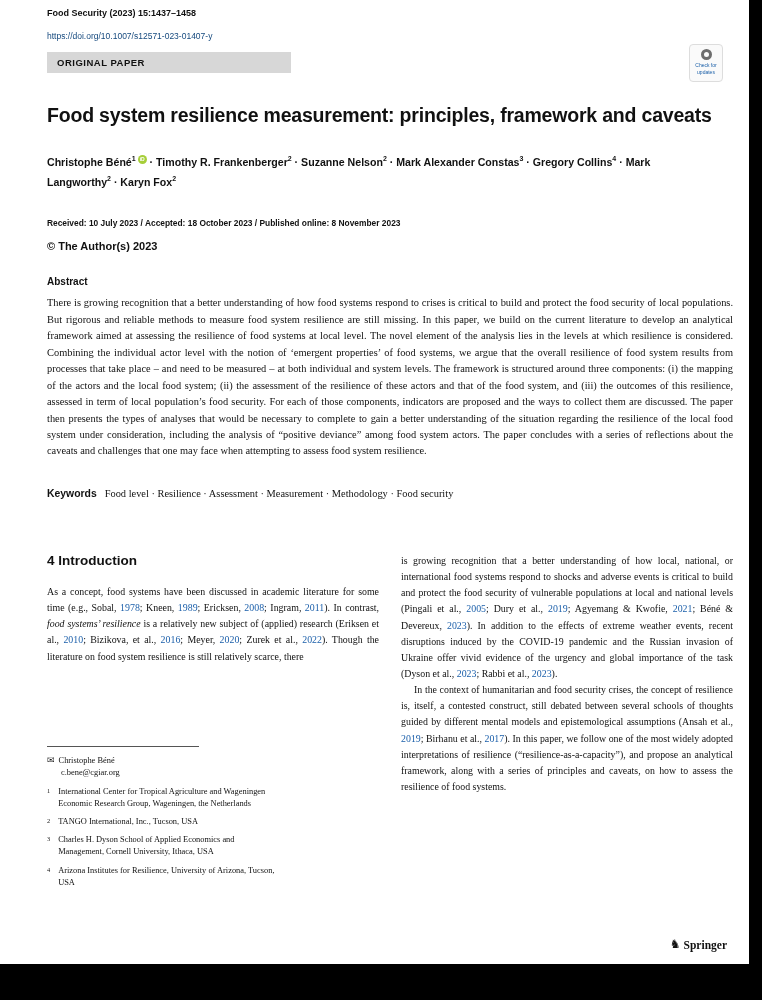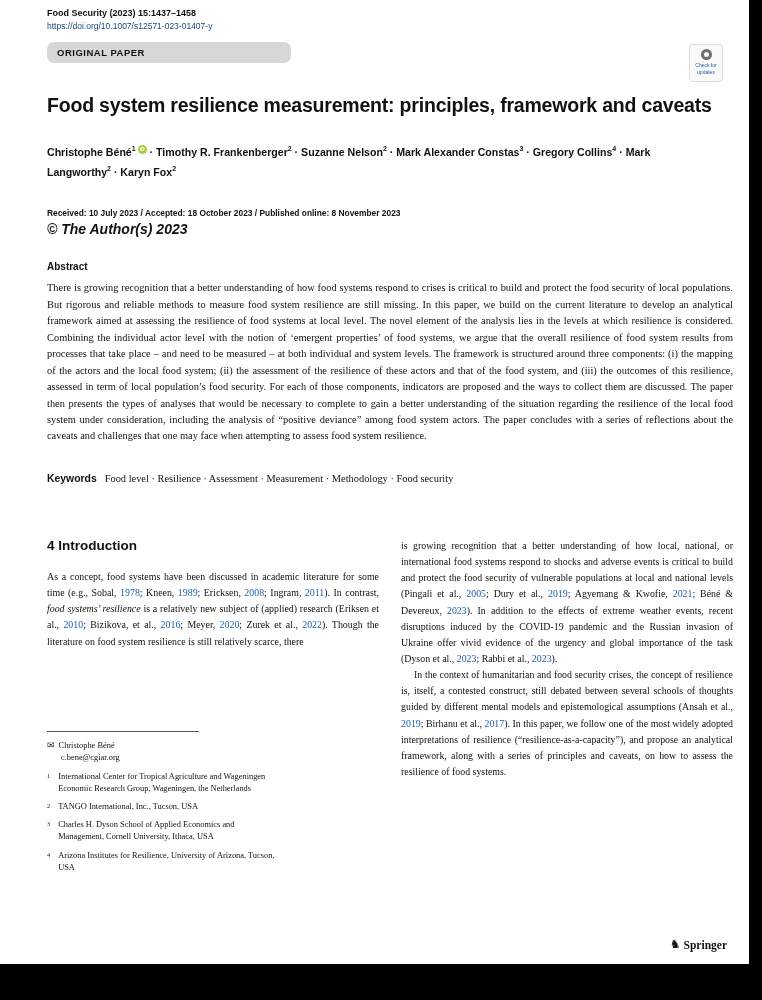--- a/index.html
+++ b/index.html
@@ -3,43 +3,43 @@
 <meta charset="utf-8">
 <style>
   *{box-sizing:border-box;}
   html,body{margin:0;padding:0;}
   body{width:762px;height:1000px;background:#000;position:relative;
        font-family:"Liberation Serif",serif;color:#111;}
   .page{position:absolute;top:0;left:0;width:749px;height:964px;background:#fff;overflow:hidden;}
   .content{position:relative;width:100%;height:100%;padding:8px 16px 0 47px;}
 
   .jcite{font-size:9px;font-weight:bold;font-family:"Liberation Sans",sans-serif;}
-  .jdoi{font-size:8.5px;margin-top:3px;color:#15497e;font-family:"Liberation Sans",sans-serif;}
+  .jdoi{font-size:8.5px;margin-top:13px;color:#15497e;font-family:"Liberation Sans",sans-serif;}
   .ptype{display:inline-block;width:244px;background:#d7d7d7;font-size:9.5px;font-weight:bold;
          letter-spacing:.5px;padding:5px 0 5px 10px;margin-top:11px;
-         font-family:"Liberation Sans",sans-serif;border-radius:7px;}
+         font-family:"Liberation Sans",sans-serif;}
 
   .updates{position:absolute;top:44px;right:26px;width:34px;height:38px;border:1px solid #ddd;
            border-radius:4px;background:#fafafa;display:flex;flex-direction:column;
            align-items:center;padding-top:4px;cursor:pointer;}
   .updates .ring{width:11px;height:11px;border:3px solid #6d6d6d;border-radius:50%;}
   .updates .txt{font-size:5px;color:#1a5fa8;text-align:center;line-height:1.35;margin-top:2px;
                 font-family:"Liberation Sans",sans-serif;}
 
   .title{font-size:19.5px;font-weight:bold;line-height:1.33;margin:30px 0 1px 0;
          font-family:"Liberation Sans",sans-serif;letter-spacing:-.2px;max-width:690px;}
   .authors{margin-top:24px;font-size:10.6px;font-weight:bold;line-height:1.85;
            font-family:"Liberation Sans",sans-serif;width:648px;}
   .asup{font-size:7px;font-weight:bold;}
   .orcid{display:inline-block;width:9px;height:9px;border-radius:50%;background:var(--orcid,#a6ce39);
          color:#fff;font-size:5px;line-height:9px;text-align:center;font-weight:bold;margin-left:2px;
          vertical-align:super;font-family:"Liberation Sans",sans-serif;}
 
   .dates{margin-top:26px;font-size:8.4px;font-weight:bold;font-family:"Liberation Sans",sans-serif;}
-  .copyright{margin-top:3px;font-size:14px;font-weight:bold;font-family:"Liberation Sans",sans-serif;font-style:italic;}
+  .copyright{margin-top:12px;font-size:11px;font-weight:bold;font-family:"Liberation Sans",sans-serif;}
 
   .abs-head{margin:24px 0 0 0;font-size:10px;font-weight:bold;font-family:"Liberation Sans",sans-serif;}
   .abs-text{margin-top:8px;font-size:10.4px;line-height:1.585;text-align:justify;max-width:686px;}
 
   .keywords{margin-top:28px;font-size:10.4px;}
   .kw-label{font-weight:bold;font-family:"Liberation Sans",sans-serif;margin-right:8px;}
 
   .twocol{display:flex;gap:22px;margin-top:54px;height:336px;max-width:686px;}
   .col{flex:1;min-width:0;}
   .leftcol{display:flex;flex-direction:column;}

